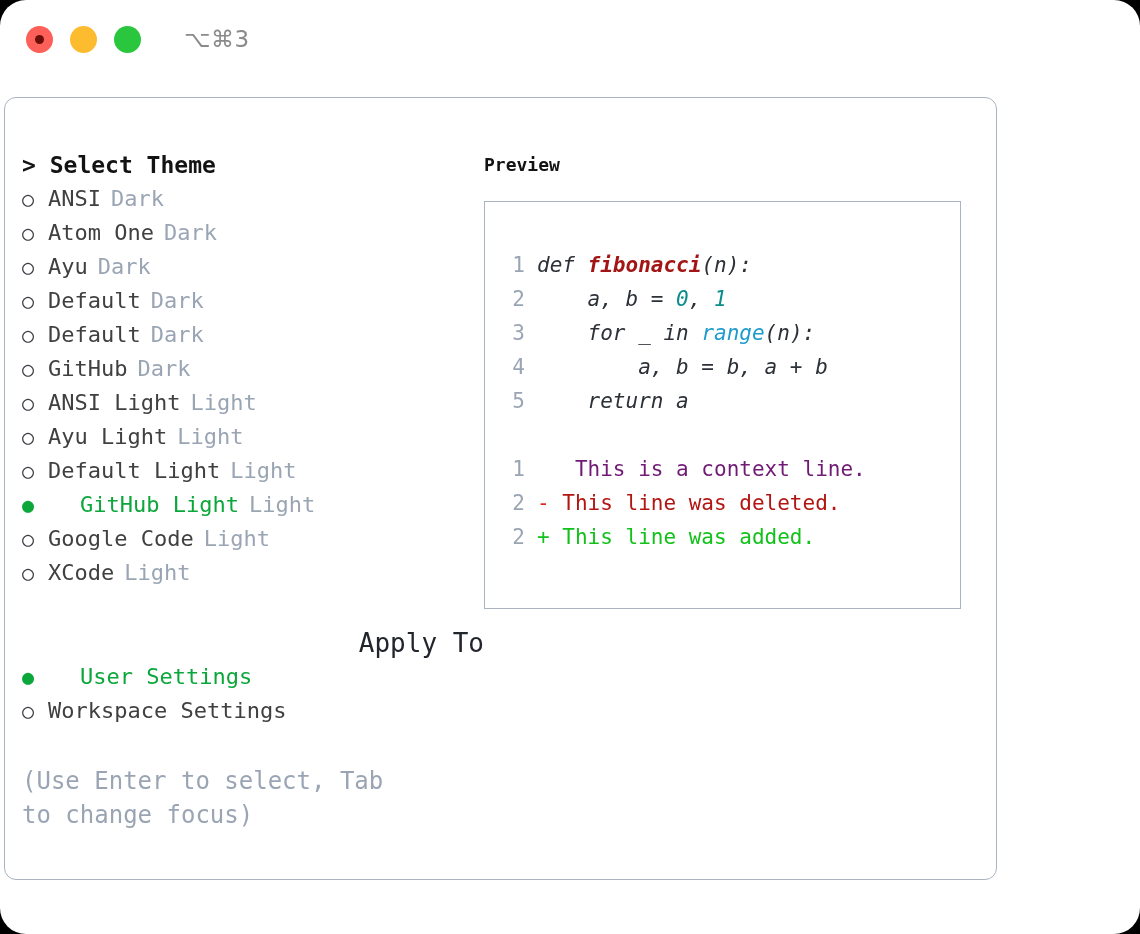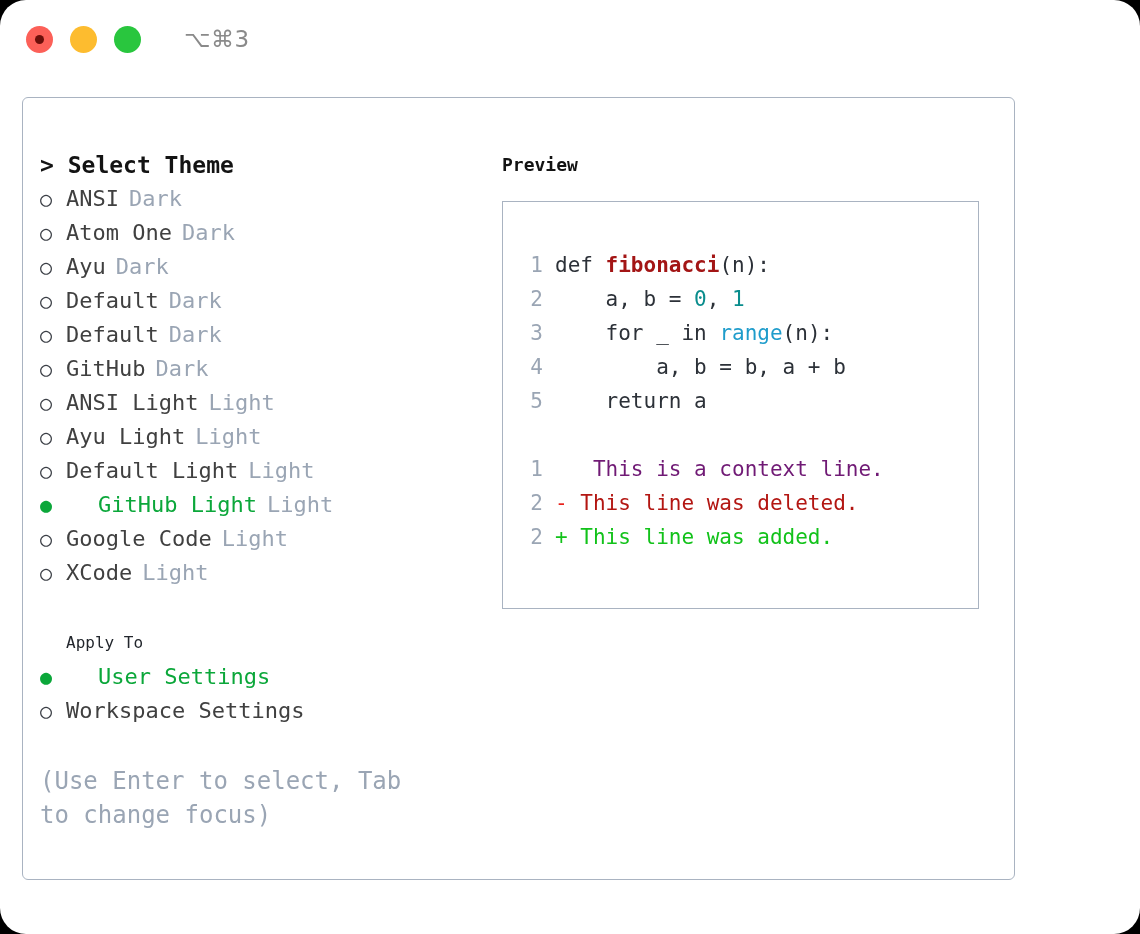--- a/index.html
+++ b/index.html
@@ -68,26 +68,26 @@
     margin-left: 43px;
     color: #8a8a8a;
     font-size: 23px;
     letter-spacing: 0.5px;
     font-family: "DejaVu Sans", "Liberation Sans", sans-serif;
   }
 
   
   .panel {
     position: absolute;
-    left: 22px;
+    left: 4px;
     top: 97px;
     width: 993px;
     height: 783px;
     border: 1.5px solid #a9b3c1;
-    border-radius: 6px;
+    border-radius: 12px;
     box-sizing: border-box;
     background: #ffffff;
   }
 
   .panel-inner {
     position: absolute;
     left: 0;
     top: 0;
     right: 0;
     bottom: 0;
@@ -131,25 +131,26 @@
   .opt.selected .opt-label { color: #0ba73a; margin-left: 32px; }
   .opt-tag {
     color: #9aa5b4;
     margin-left: 10px;
   }
 
   .group {
     margin-top: 36px;
   }
   .group-title {
-    font-size: 16px;
+    font-size: 26px;
     color: #22262c;
     line-height: 34px;
     padding-left: 26px;
     white-space: pre;
+    text-align: right;
   }
 
   .hint {
     margin-top: 36px;
     font-size: 24px;
     line-height: 34px;
     color: #9aa5b4;
     width: 400px;
   }
 
@@ -176,21 +177,21 @@
     line-height: 34px;
     white-space: pre;
   }
   .lineno {
     width: 26px;
     flex: none;
     text-align: right;
     color: #9aa5b4;
     margin-right: 12px;
   }
-  .code-text { color: #2c3138; }
+  .code-text { color: #2c3138; font-style: italic; }
 
   .tok-fn   { color: #a31515; font-weight: bold; }
   .tok-call { color: #1e9ccb; }
   .tok-num  { color: #0a8d8d; }
   .tok-plain{ color: #2c3138; }
 
   .spacer { height: 34px; }
 
   .diff-ctx { color: #701a75; }
   .diff-del { color: #b31612; }

